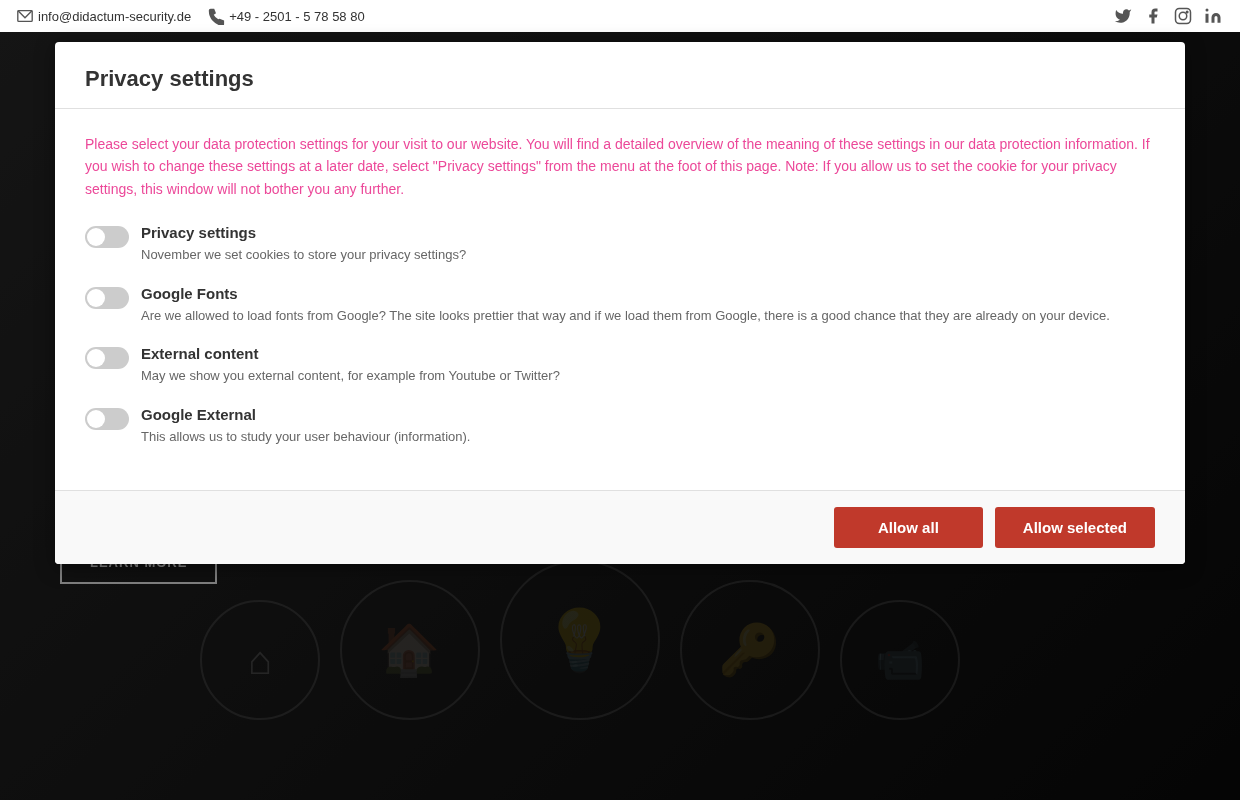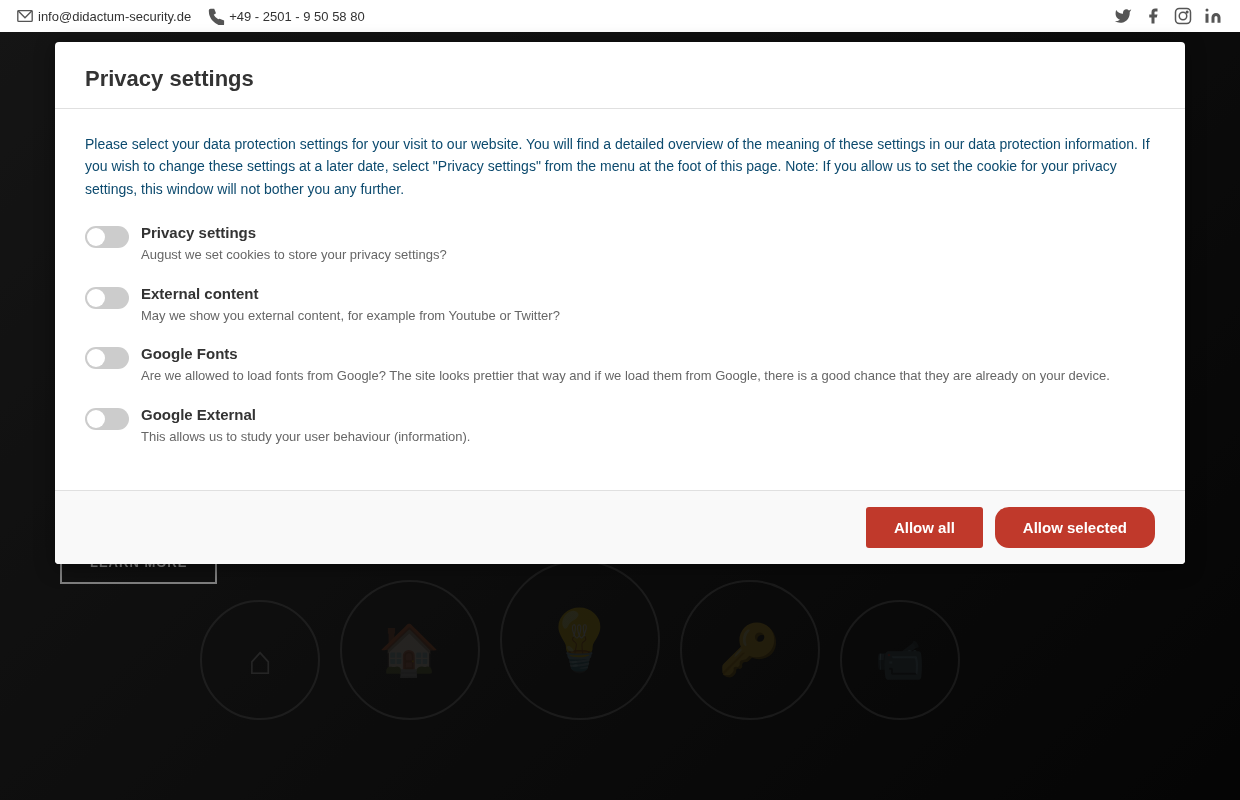--- a/index.html
+++ b/index.html
@@ -142,21 +142,21 @@
       font-weight: bold;
       color: #333;
     }
 
     .dialog-body {
       padding: 24px 30px;
     }
 
     .dialog-description {
       font-size: 14px;
-      color: #0c4a6e;
+      color: #ec4899;
       line-height: 1.6;
       margin-bottom: 24px;
     }
 
     
     .toggle-item {
       margin-bottom: 20px;
       display: flex;
       align-items: flex-start;
       gap: 12px;
@@ -216,35 +216,35 @@
       justify-content: flex-end;
       gap: 12px;
       border-top: 1px solid #e0e0e0;
       background: #f9f9f9;
     }
 
     .btn-allow-all {
       background: #c0392b;
       color: #fff;
       border: none;
-      padding: 12px 28px;
+      padding: 12px 44px;
       font-size: 15px;
       font-weight: 600;
       border-radius: 3px;
       cursor: pointer;
     }
 
     .btn-allow-selected {
       background: #c0392b;
       color: #fff;
       border: none;
       padding: 0 28px;
       font-size: 15px;
       font-weight: 600;
-      border-radius: 14px;
+      border-radius: 3px;
       cursor: pointer;
     }
 
     
     .icon-svg {
       width: 18px;
       height: 18px;
       display: inline-block;
     }
   </style>
@@ -257,21 +257,21 @@
       <svg class="icon-svg" viewBox="0 0 20 20" fill="none" stroke="#555" stroke-width="1.5">
         <rect x="2" y="4" width="16" height="12" rx="1"></rect>
         <polyline points="2,4 10,12 18,4"></polyline>
       </svg>
       <span>info@didactum-security.de</span>
     </div>
     <div class="contact-item">
       <svg class="icon-svg" viewBox="0 0 20 20" fill="#555">
         <path d="M4 2h4l2 5-2.5 1.5a11 11 0 005 5L14 13l5 2v4a2 2 0 01-2 2A17 17 0 012 4a2 2 0 012-2z"></path>
       </svg>
-      <span>+49 - 2501 - 9 50 58 80</span>
+      <span>+49 - 2501 - 5 78 58 80</span>
     </div>
   </div>
   <div class="top-bar-right">
     <div class="social-icon">
       <svg width="18" height="18" viewBox="0 0 24 24" fill="#555">
         <path d="M23 3a10.9 10.9 0 01-3.14 1.53A4.48 4.48 0 0012 8v1A10.66 10.66 0 013 4s-4 9 5 13a11.64 11.64 0 01-7 2c9 5 20 0 20-11.5a4.5 4.5 0 00-.08-.83A7.72 7.72 0 0023 3z"></path>
       </svg>
     </div>
     <div class="social-icon">
       <svg width="18" height="18" viewBox="0 0 24 24" fill="#555">
@@ -315,41 +315,41 @@
 
     <div class="dialog-body">
       <p class="dialog-description">Please select your data protection settings for your visit to our website. You will find a detailed overview of the meaning of these settings in our data protection information. If you wish to change these settings at a later date, select "Privacy settings" from the menu at the foot of this page. Note: If you allow us to set the cookie for your privacy settings, this window will not bother you any further.</p>
 
       <div class="toggle-item">
         <div class="toggle-wrapper">
           <button class="toggle"></button>
         </div>
         <div class="toggle-content">
           <div class="toggle-label">Privacy settings</div>
-          <div class="toggle-desc">August we set cookies to store your privacy settings?</div>
+          <div class="toggle-desc">November we set cookies to store your privacy settings?</div>
         </div>
       </div>
 
       <div class="toggle-item">
         <div class="toggle-wrapper">
           <button class="toggle"></button>
         </div>
         <div class="toggle-content">
-          <div class="toggle-label">External content</div>
-          <div class="toggle-desc">May we show you external content, for example from Youtube or Twitter?</div>
+          <div class="toggle-label">Google Fonts</div>
+          <div class="toggle-desc">Are we allowed to load fonts from Google? The site looks prettier that way and if we load them from Google, there is a good chance that they are already on your device.</div>
         </div>
       </div>
 
       <div class="toggle-item">
         <div class="toggle-wrapper">
           <button class="toggle"></button>
         </div>
         <div class="toggle-content">
-          <div class="toggle-label">Google Fonts</div>
-          <div class="toggle-desc">Are we allowed to load fonts from Google? The site looks prettier that way and if we load them from Google, there is a good chance that they are already on your device.</div>
+          <div class="toggle-label">External content</div>
+          <div class="toggle-desc">May we show you external content, for example from Youtube or Twitter?</div>
         </div>
       </div>
 
       <div class="toggle-item">
         <div class="toggle-wrapper">
           <button class="toggle"></button>
         </div>
         <div class="toggle-content">
           <div class="toggle-label">Google External</div>
           <div class="toggle-desc">This allows us to study your user behaviour (information).</div>

